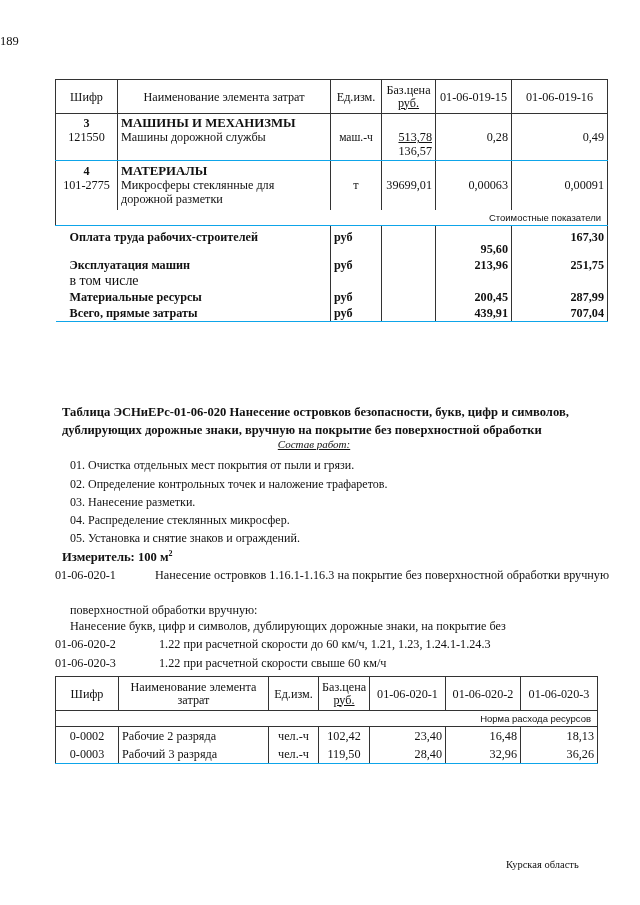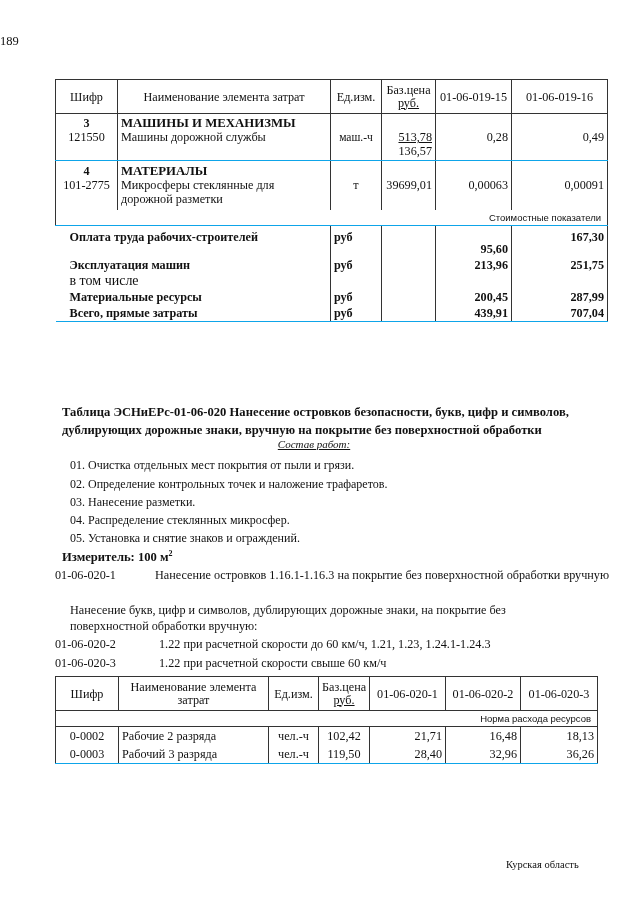--- a/index.html
+++ b/index.html
@@ -161,22 +161,22 @@
 <div class="abs work" style="top:495px">03. Нанесение разметки.</div>
 <div class="abs work" style="top:513px">04. Распределение стеклянных микросфер.</div>
 <div class="abs work" style="top:531px">05. Установка и снятие знаков и ограждений.</div>
 
 <div class="abs meas"><span>Измеритель: 100 м</span><sup>2</sup></div>
 
 <div class="abs code" style="top:568px">01-06-020-1</div>
 <div class="abs desc" style="top:568px">Нанесение островков 1.16.1-1.16.3 на покрытие без поверхностной обработки вручную</div>
 
 <div class="abs indent" style="top:602px">
+  <div>поверхностной обработки вручную:</div>
   <div>Нанесение букв, цифр и символов, дублирующих дорожные знаки, на покрытие без</div>
-  <div>поверхностной обработки вручную:</div>
 </div>
 
 <div class="abs code" style="top:637px">01-06-020-2</div>
 <div class="abs desc" style="top:637px; left:130px">1.22 при расчетной скорости до 60 км/ч, 1.21, 1.23, 1.24.1-1.24.3</div>
 <div class="abs code" style="top:656px">01-06-020-3</div>
 <div class="abs desc" style="top:656px; left:130px">1.22 при расчетной скорости свыше 60 км/ч</div>
 
 <table class="t2">
   <colgroup>
     <col style="width:63px">
@@ -204,21 +204,21 @@
     <td class="b c">01-06-020-3</td>
   </tr>
   <tr>
     <td colspan="7" class="b band">Норма расхода ресурсов</td>
   </tr>
   <tr class="row">
     <td class="bl br c">0-0002</td>
     <td class="br">Рабочие 2 разряда</td>
     <td class="br c">чел.-ч</td>
     <td class="br c">102,42</td>
-    <td class="br r">21,71</td>
+    <td class="br r">23,40</td>
     <td class="br r">16,48</td>
     <td class="br r">18,13</td>
   </tr>
   <tr class="row">
     <td class="bl br bb c">0-0003</td>
     <td class="br bb">Рабочий 3 разряда</td>
     <td class="br bb c">чел.-ч</td>
     <td class="br bb c">119,50</td>
     <td class="br bb r">28,40</td>
     <td class="br bb r">32,96</td>

